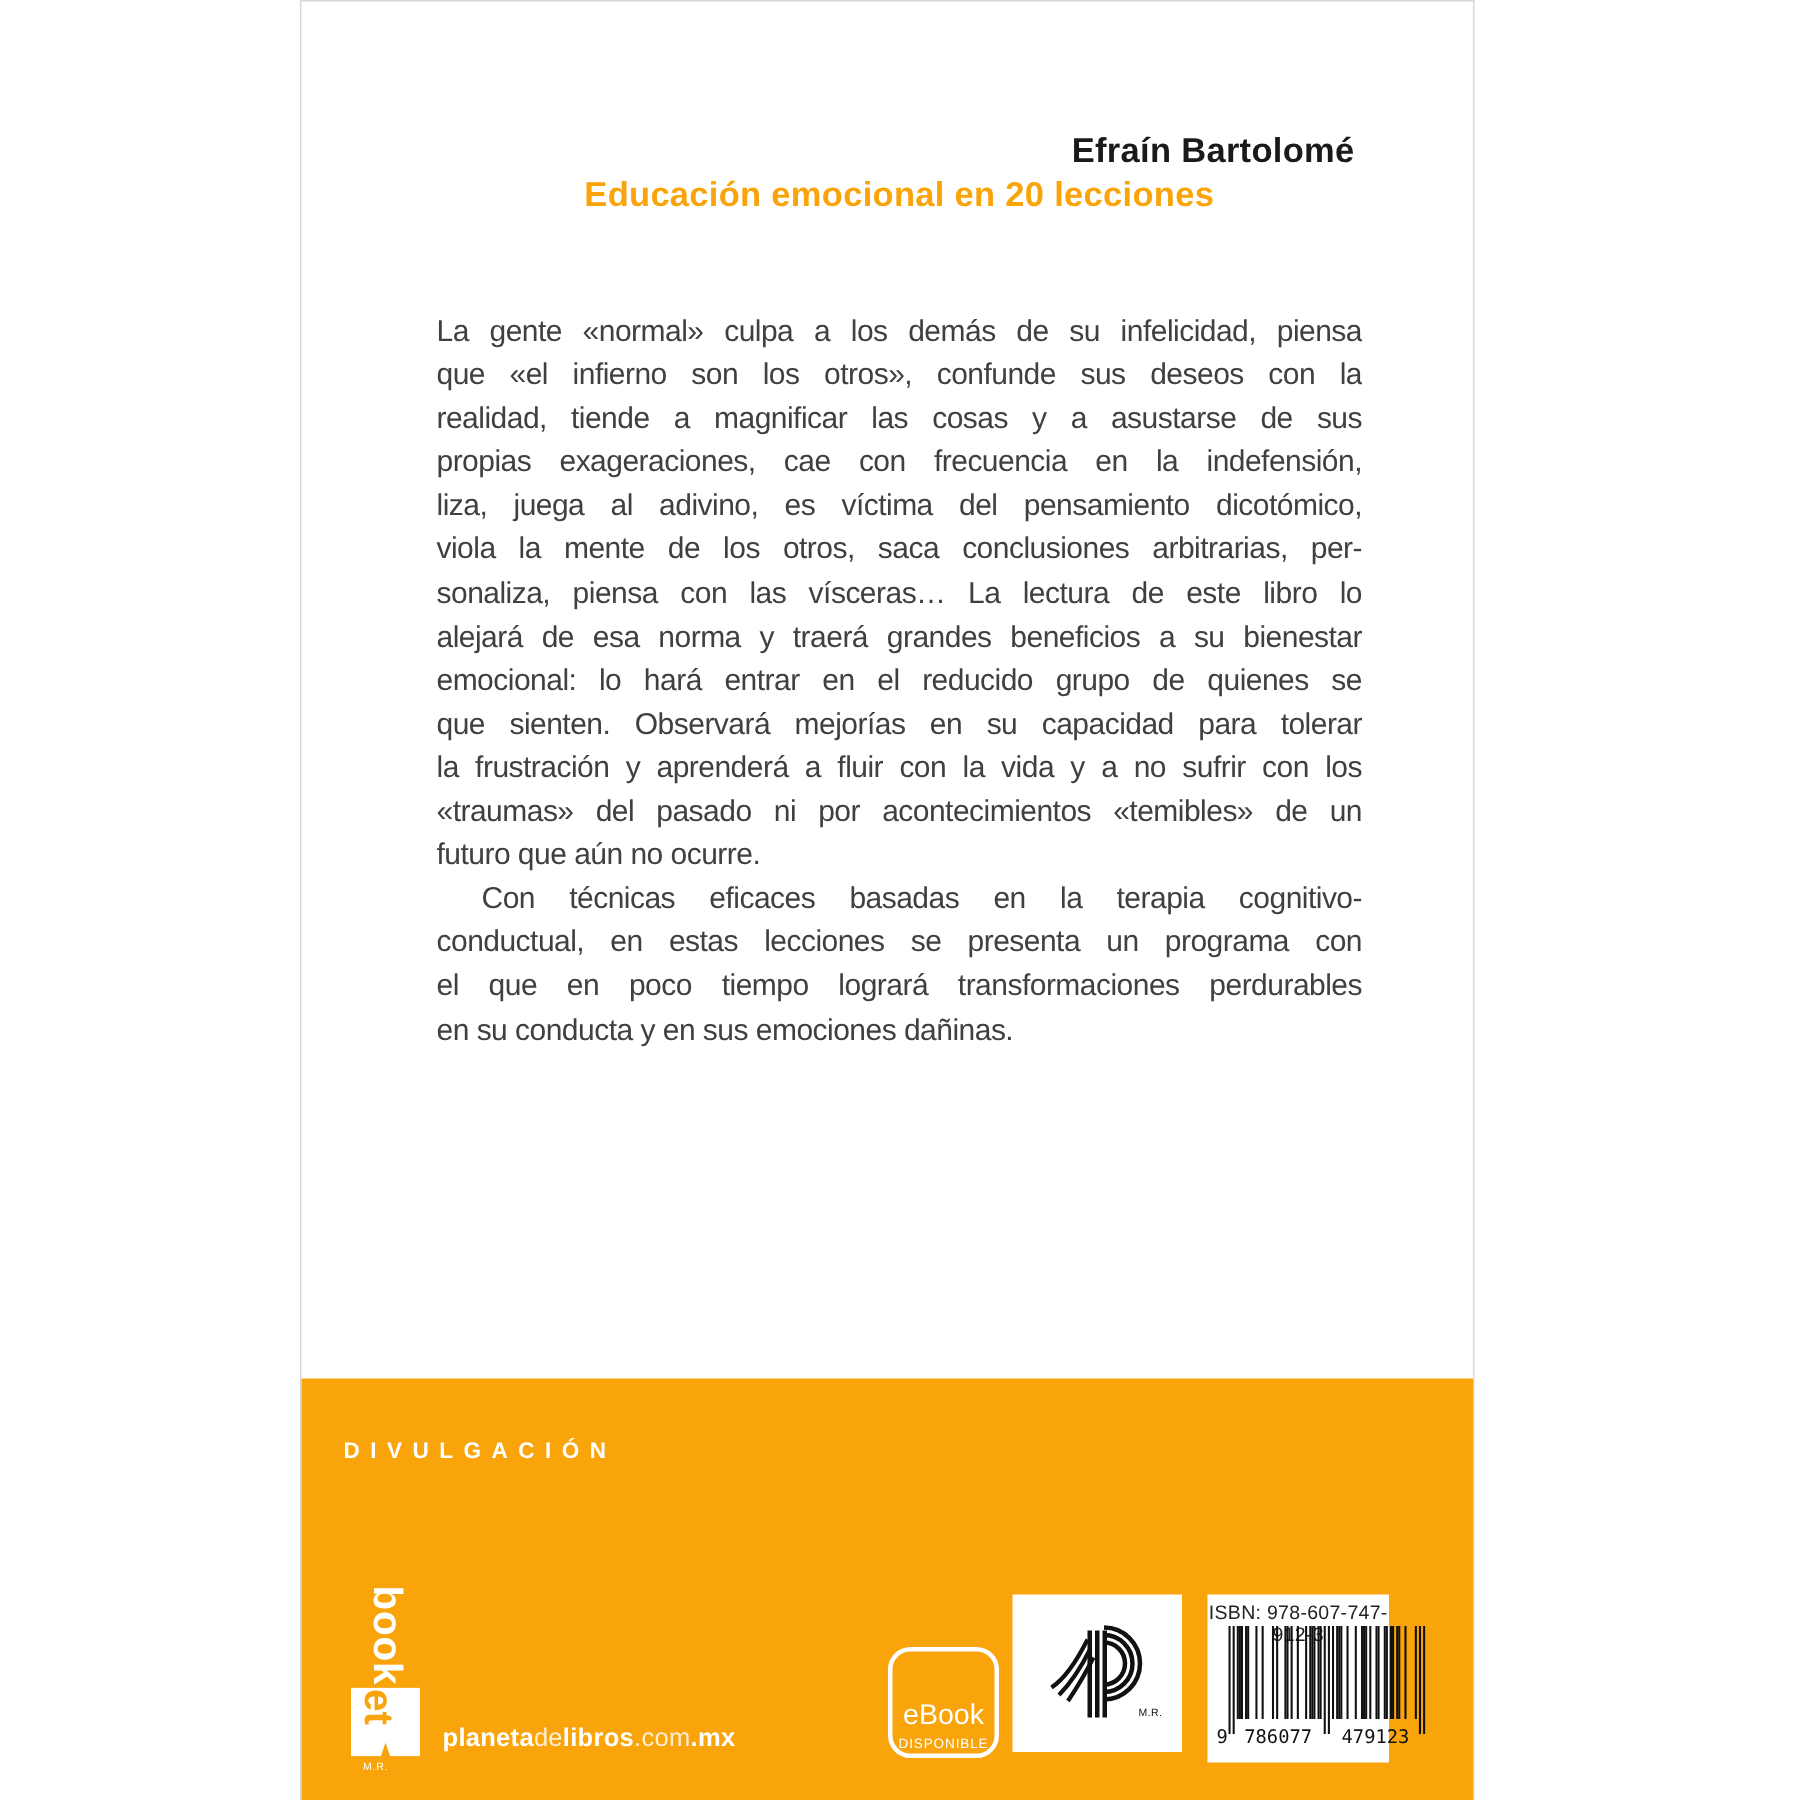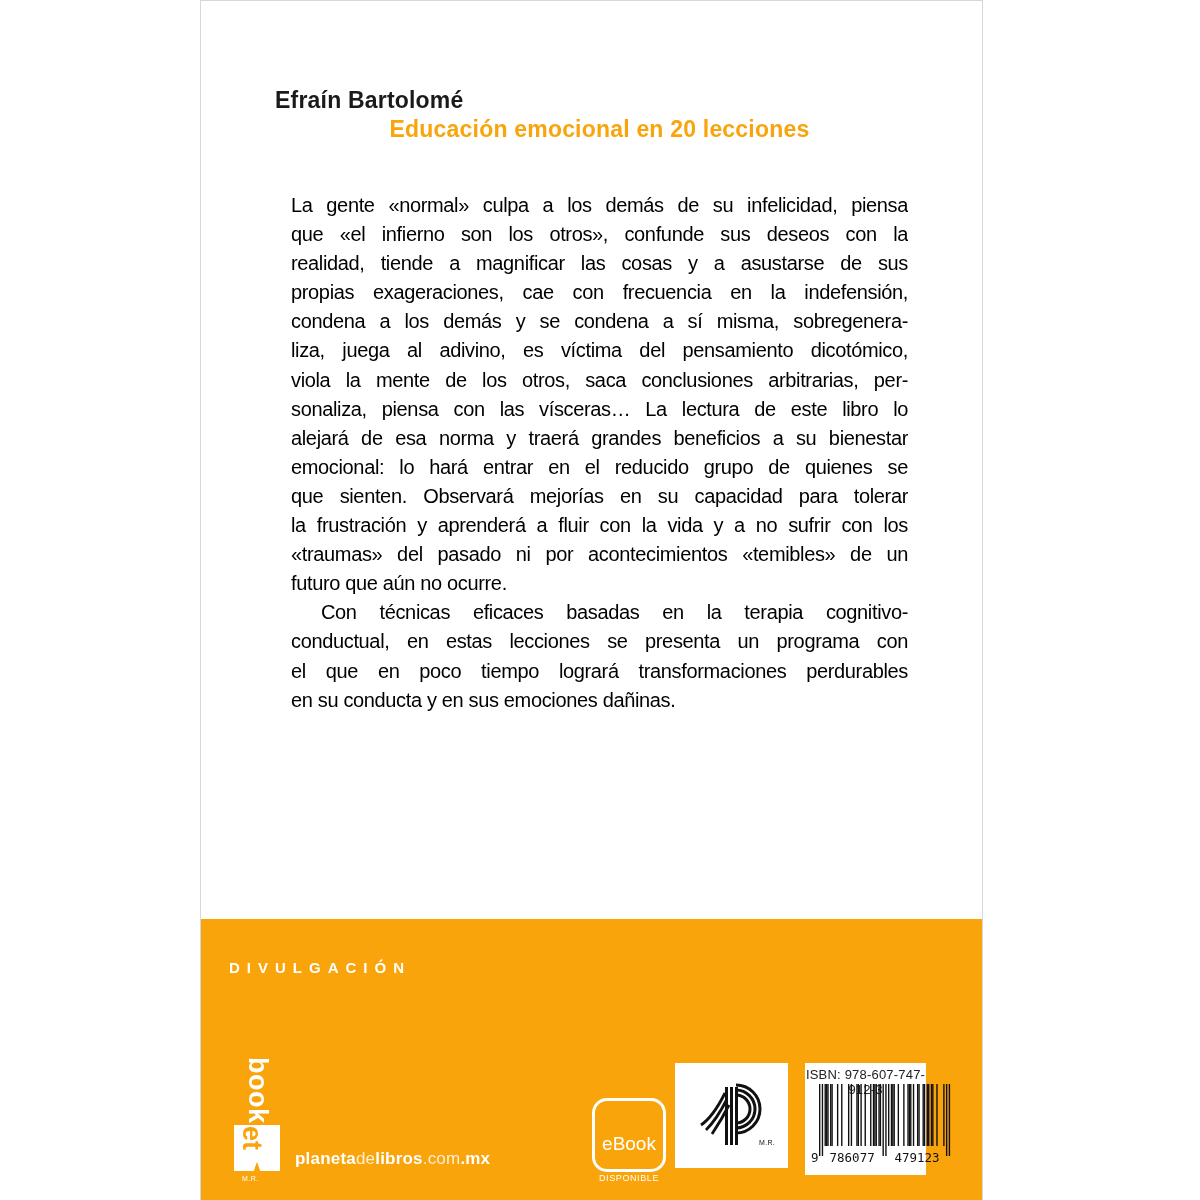--- a/index.html
+++ b/index.html
@@ -4,21 +4,21 @@
 <style>
   html,body{margin:0;padding:0;background:#ffffff;}
   body{width:1200px;height:1200px;position:relative;overflow:hidden;
        font-family:"Liberation Sans", sans-serif;}
   :root{--accent:#FAA40C;}
 
   .cover{position:absolute;left:200px;top:0;width:781px;height:1200px;background:#fff;
          border-left:1px solid #d7d7d7;border-right:1px solid #d7d7d7;border-top:1px solid #d7d7d7;}
 
   
-  .author{position:absolute;top:86px;left:74px;width:617px;text-align:left;
+  .author{position:absolute;top:86px;left:85px;width:617px;text-align:right;
           font-size:23px;font-weight:700;color:#1a1a1a;letter-spacing:.2px;}
   .book-title{position:absolute;top:115px;left:60px;width:677px;text-align:center;
           font-size:23px;font-weight:700;color:var(--accent);letter-spacing:.2px;}
 
   .body-text{position:absolute;top:190px;left:90px;width:617px;color:#454545;
              font-size:20px;letter-spacing:-.35px;}
   .bline{height:29.1px;line-height:29.1px;overflow:hidden;white-space:nowrap;
          text-align:justify;text-align-last:justify;}
   .bline.last{text-align-last:left;}
   .bline.indent{text-indent:30px;}
@@ -40,21 +40,21 @@
 
   
   .website{position:absolute;left:94px;top:230px;color:#fff;font-size:17px;letter-spacing:.2px;}
   .website .b{font-weight:700;color:#fff;}
   .website .l{font-weight:400;color:rgba(255,255,255,.82);}
 
   
   .ebook{position:absolute;left:391px;top:179px;width:68px;height:68px;border:3px solid #fff;
          border-radius:15px;color:#fff;text-align:center;}
   .ebook-title{font-size:19px;margin-top:32px;}
-  .ebook-sub{font-size:9px;letter-spacing:.6px;margin-top:18px;}
+  .ebook-sub{font-size:9px;letter-spacing:.6px;margin-top:2px;}
 
   
   .pubbox{position:absolute;left:474px;top:144px;width:113px;height:105px;background:#fff;}
   .pubbox svg{position:absolute;left:20px;top:10px;}
   .pub-mr{position:absolute;right:13px;bottom:22px;font-size:7px;color:#111;letter-spacing:.3px;}
 
   
   .barbox{position:absolute;left:604px;top:144px;width:121px;height:112px;background:#fff;}
   .isbn-label{position:absolute;top:4px;left:0;width:100%;text-align:center;color:#222;
               font-size:13px;letter-spacing:.2px;}
@@ -62,26 +62,25 @@
   .bar-digit{font-family:"DejaVu Sans Mono", monospace;font-size:12.5px;fill:#111;}
 </style>
 </head>
 <body>
 
 <div class="cover">
 
   <div class="author" style="color: rgb(26, 26, 26);">Efraín Bartolomé</div>
   <div class="book-title">Educación emocional en 20 lecciones</div>
 
-  <div class="body-text" style="color: #000000;">
+  <div class="body-text" style="color: #404040; margin-top: 16px;">
       <div class="bline">La gente «normal» culpa a los demás de su infelicidad, piensa</div>
       <div class="bline">que «el infierno son los otros», confunde sus deseos con la</div>
       <div class="bline">realidad, tiende a magnificar las cosas y a asustarse de sus</div>
       <div class="bline">propias exageraciones, cae con frecuencia en la indefensión,</div>
-      <div class="bline">condena a los demás y se condena a sí misma, sobregenera-</div>
       <div class="bline">liza, juega al adivino, es víctima del pensamiento dicotómico,</div>
       <div class="bline">viola la mente de los otros, saca conclusiones arbitrarias, per-</div>
       <div class="bline">sonaliza, piensa con las vísceras… La lectura de este libro lo</div>
       <div class="bline">alejará de esa norma y traerá grandes beneficios a su bienestar</div>
       <div class="bline">emocional: lo hará entrar en el reducido grupo de quienes se</div>
       <div class="bline">que sienten. Observará mejorías en su capacidad para tolerar</div>
       <div class="bline">la frustración y aprenderá a fluir con la vida y a no sufrir con los</div>
       <div class="bline">«traumas» del pasado ni por acontecimientos «temibles» de un</div>
       <div class="bline last">futuro que aún no ocurre.</div>
       <div class="bline indent">Con técnicas eficaces basadas en la terapia cognitivo-</div>

